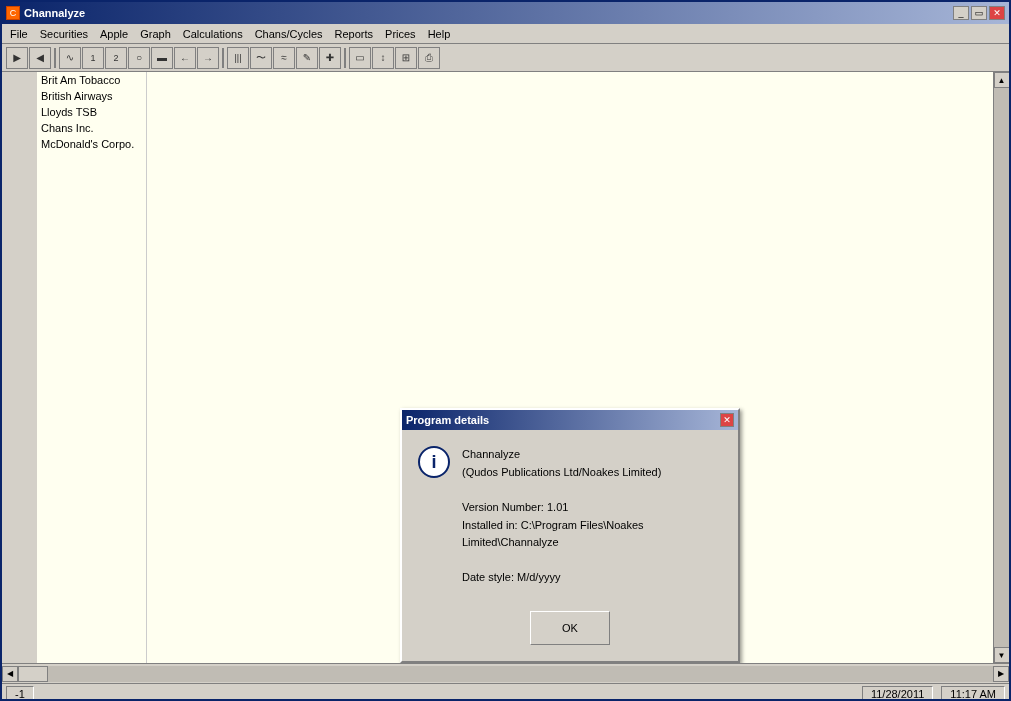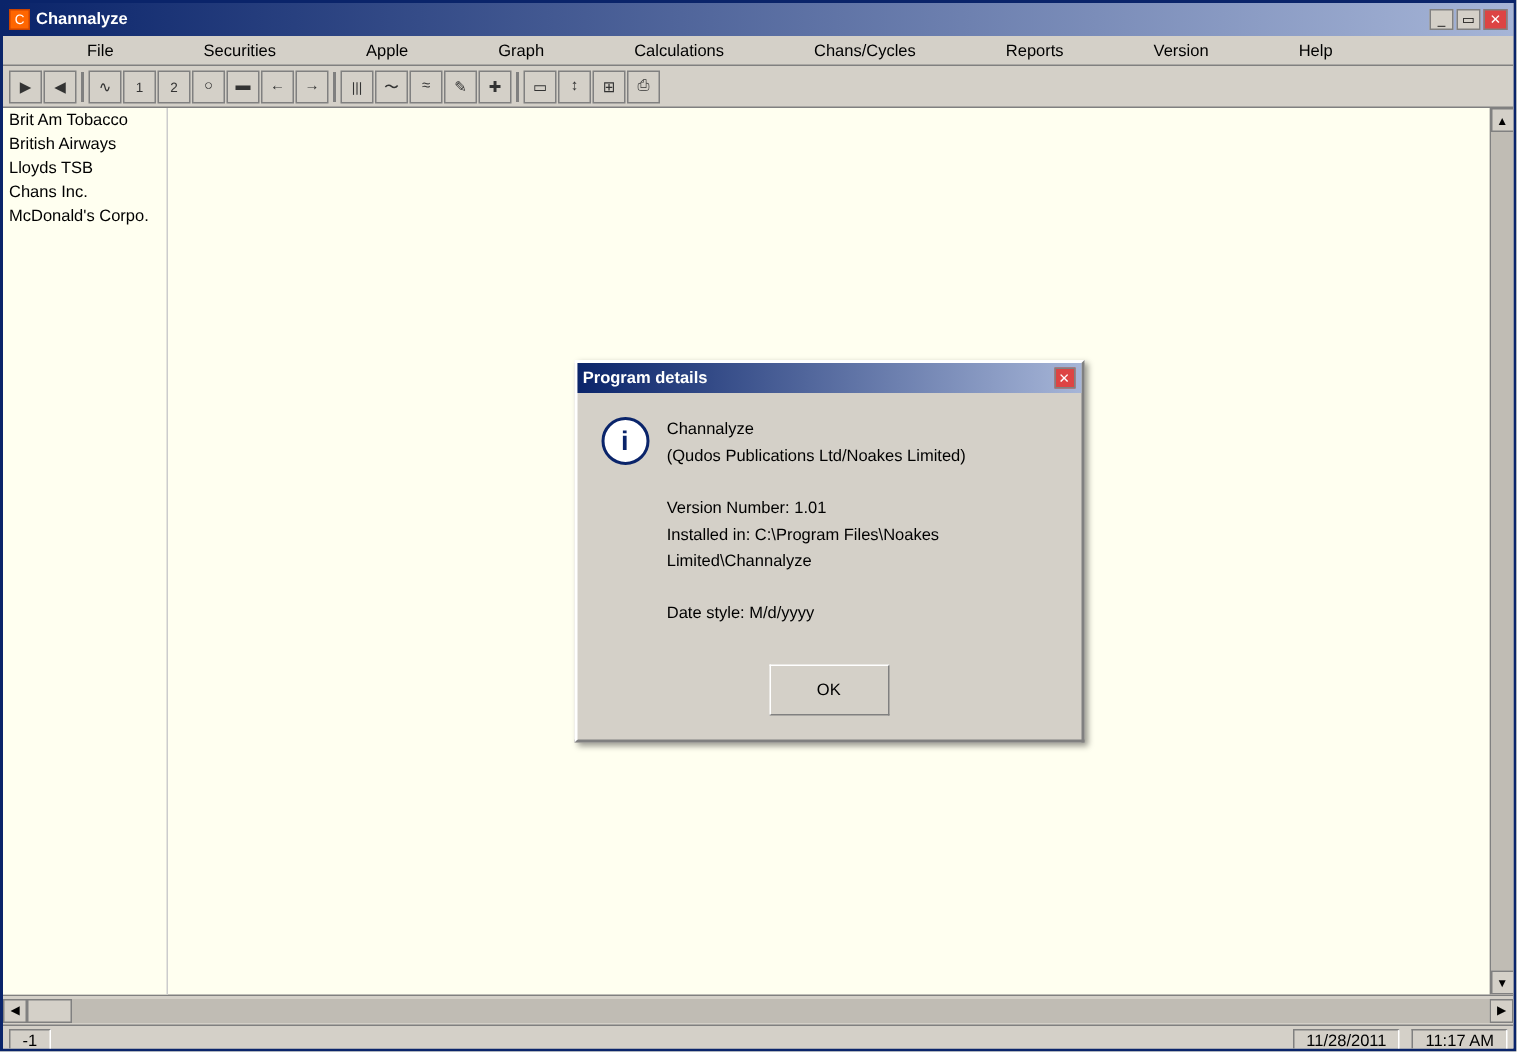--- a/index.html
+++ b/index.html
@@ -71,21 +71,20 @@
       height: 20px;
       display: flex;
       align-items: center;
       padding: 0 2px;
     }
     .menu-item {
       padding: 2px 6px;
       cursor: pointer;
       font-size: 11px;
       color: black;
-      margin-left: 48px;
     }
 
     
     .toolbar {
       background: #d4d0c8;
       border-bottom: 1px solid #808080;
       height: 28px;
       display: flex;
       align-items: center;
       padding: 2px 4px;
@@ -110,20 +109,21 @@
       margin: 0 2px;
     }
 
     
     .sidebar {
       width: 110px;
       background: #fffff0;
       border-right: 1px solid #ccc;
       overflow: hidden;
       height: 100%;
+      margin-left: 35px;
     }
     .sidebar-item {
       padding: 2px 4px;
       font-size: 11px;
       cursor: pointer;
       white-space: nowrap;
       overflow: hidden;
       text-overflow: ellipsis;
       color: black;
     }
@@ -224,21 +224,21 @@
       flex: 1;
       width: 16px;
       background: #c0bcb4;
     }
 
     
     .dialog-overlay {
       position: absolute;
       top: 0; left: 0; right: 0; bottom: 0;
       display: flex;
-      align-items: center;
+      align-items: flex-end;
       justify-content: center;
       background: transparent;
       pointer-events: none;
     }
     .dialog {
       pointer-events: all;
       background: #d4d0c8;
       border: 2px solid #808080;
       border-top: 2px solid #fff;
       border-left: 2px solid #fff;
@@ -342,21 +342,21 @@
   </div>
 
   <div class="menu-bar">
     <span class="menu-item">File</span>
     <span class="menu-item">Securities</span>
     <span class="menu-item">Apple</span>
     <span class="menu-item">Graph</span>
     <span class="menu-item">Calculations</span>
     <span class="menu-item">Chans/Cycles</span>
     <span class="menu-item">Reports</span>
-    <span class="menu-item">Version</span>
+    <span class="menu-item">Prices</span>
     <span class="menu-item">Help</span>
   </div>
 
   <div class="toolbar">
     <div class="toolbar-btn">▶</div>
     <div class="toolbar-btn">◀</div>
     <div class="toolbar-separator"></div>
     <div class="toolbar-btn">∿</div>
     <div class="toolbar-btn" style="font-size:9px;">1</div>
     <div class="toolbar-btn" style="font-size:9px;">2</div>

